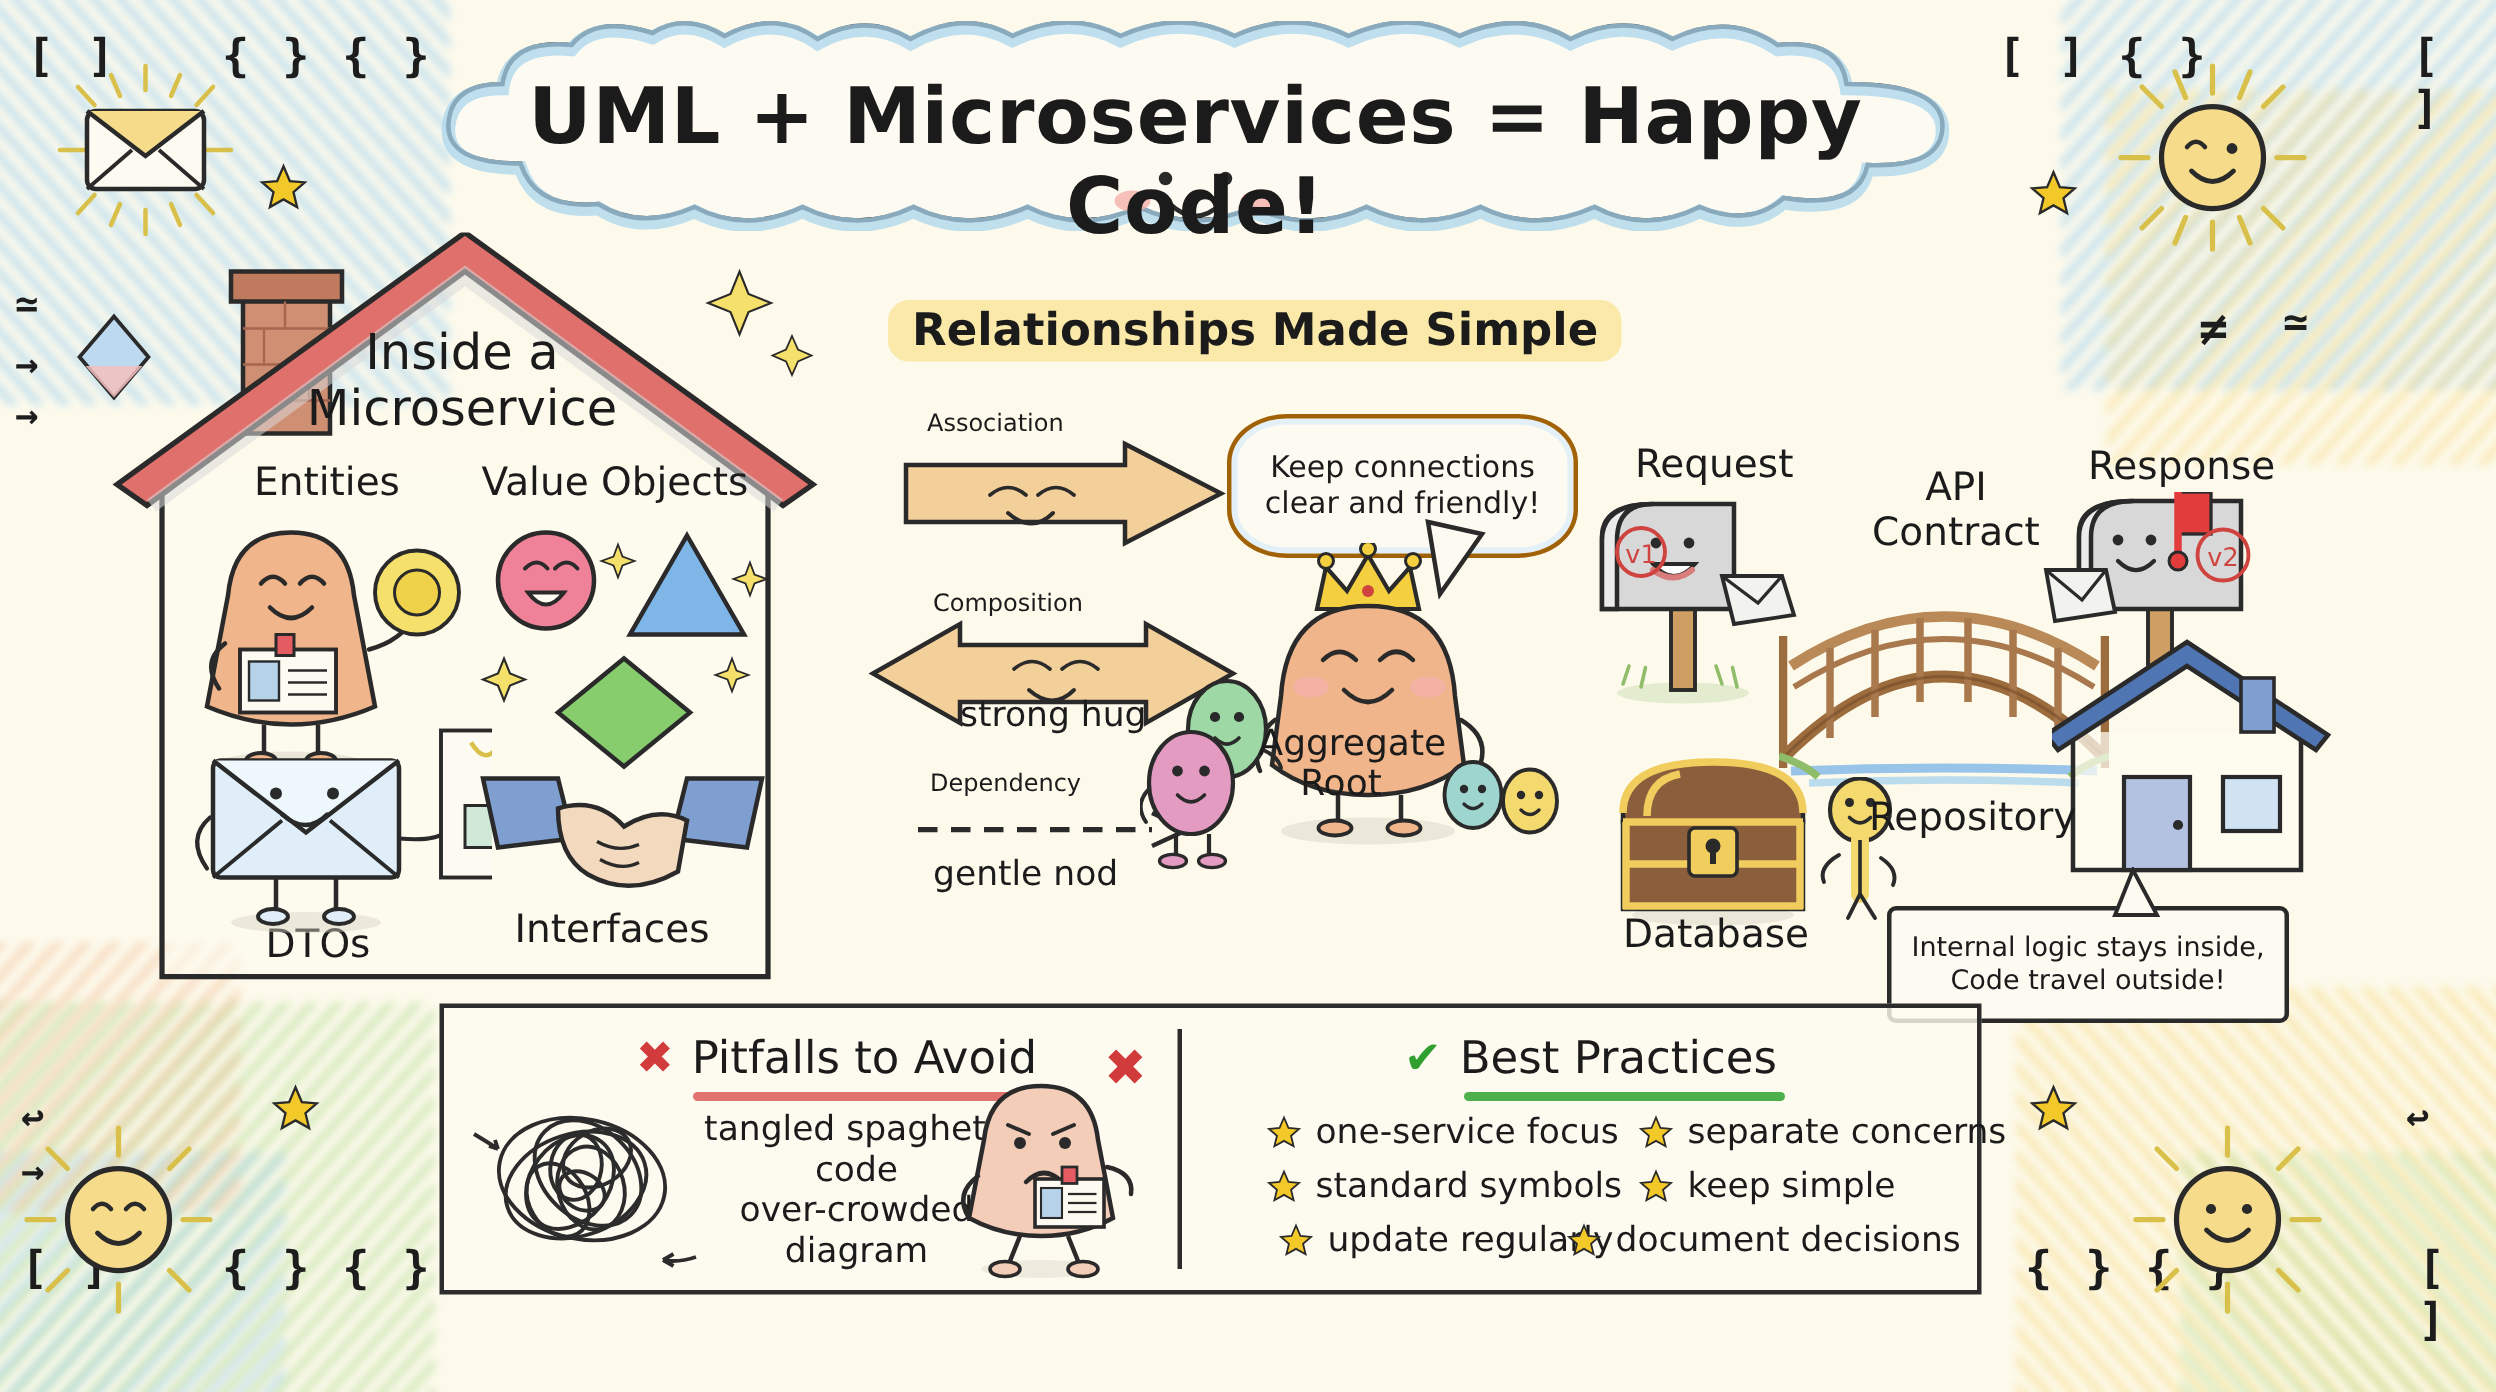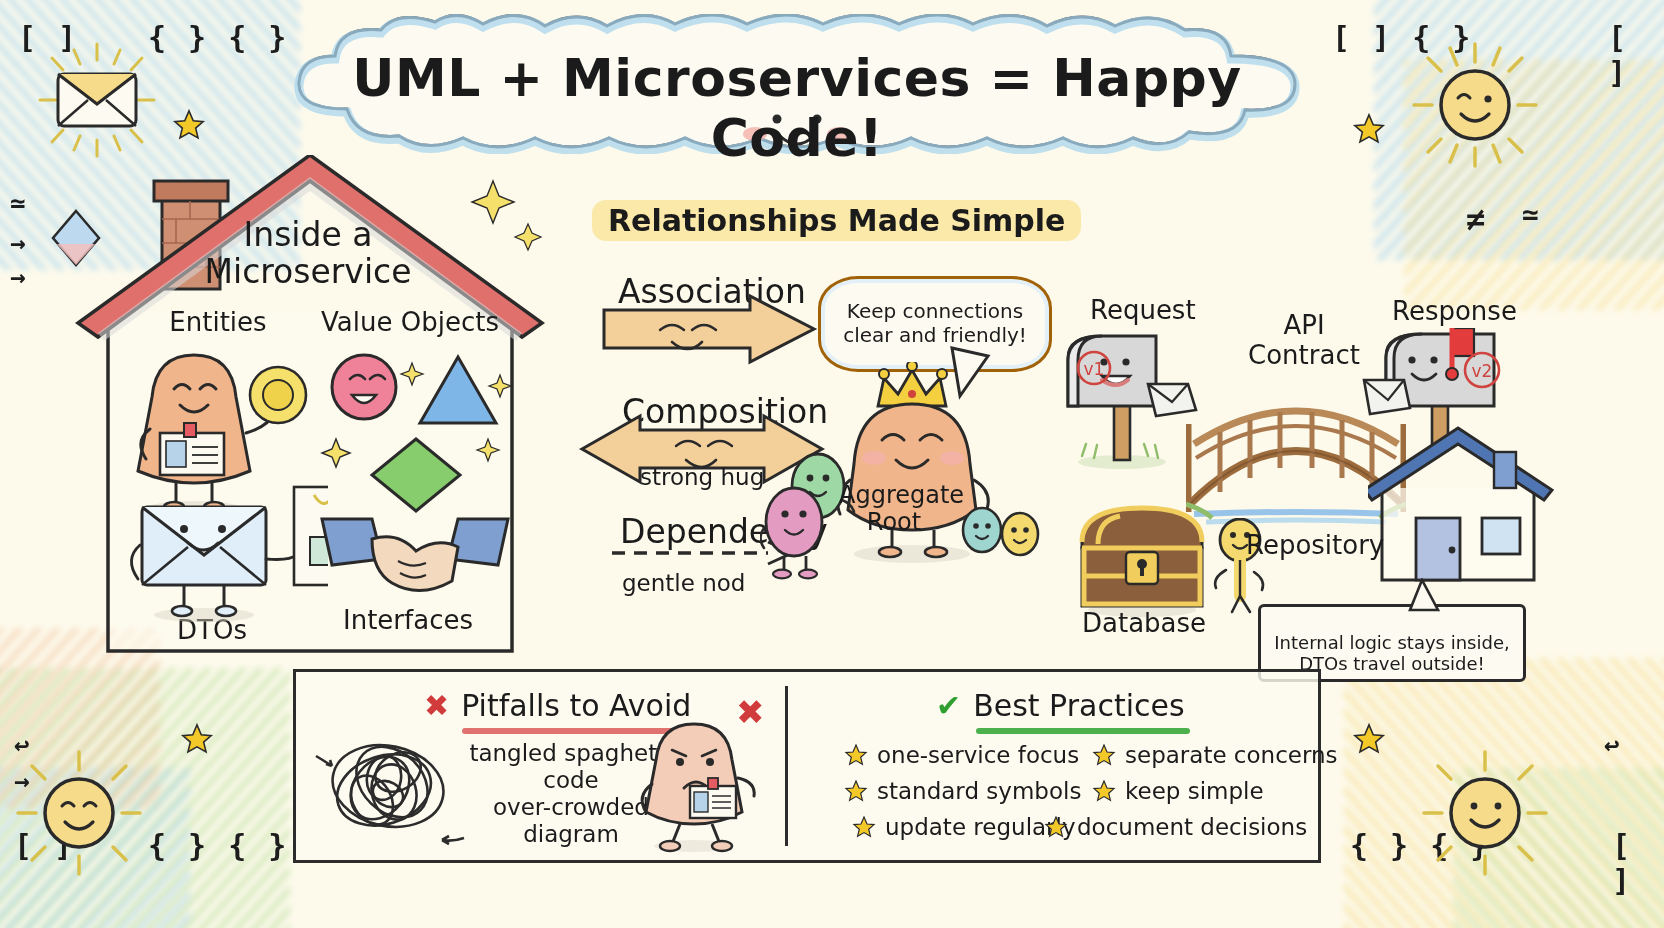--- a/index.html
+++ b/index.html
@@ -45,30 +45,30 @@
       padding:3px 16px;border-radius:14px;background:#fae9a8;}
   .plain{position:absolute;color:#1b1b1b;white-space:nowrap;}
 
   
   #house{position:absolute;left:70px;top:155px;width:480px;height:500px;}
   .hlabel{position:absolute;font-size:26px;color:#1b1b1b;white-space:nowrap;text-align:center;}
   .htitle{position:absolute;font-size:33px;color:#1b1b1b;text-align:center;
      line-height:1.12;width:320px;}
 
   
-  .arrowlabel{position:absolute;font-size:33px;color:#1b1b1b;white-space:nowrap;}
+  .arrowlabel{position:absolute;font-size:16px;color:#1b1b1b;white-space:nowrap;}
   .sublabel{position:absolute;font-size:23px;color:#1b1b1b;white-space:nowrap;}
 
   
   .bub{position:absolute;background:#fdfbf1;border:3px solid #a16207;
        border-radius:40px/32px;box-shadow:0 0 0 4px #e3f0f8 inset;
        display:flex;align-items:center;justify-content:center;text-align:center;
        color:#1b1b1b;line-height:1.18;}
   .bub2{position:absolute;background:#fdfbf1;border:3px solid #2a2a2a;
-       border-radius:6px;display:flex;align-items:center;justify-content:flex-end;
+       border-radius:6px;display:flex;align-items:center;justify-content:center;
        text-align:center;color:#1b1b1b;line-height:1.2;}
 
   
   #bottom{position:absolute;left:293px;top:669px;width:1022px;height:188px;
      border:3px solid #2c2c2c;background:rgba(253,251,240,.82);}
   .divider{position:absolute;left:489px;top:14px;width:0;height:160px;border-left:3px solid #2c2c2c;}
   .sechead{position:absolute;font-size:30px;color:#1b1b1b;white-space:nowrap;}
   .underline{position:absolute;height:6px;border-radius:3px;}
   .item{position:absolute;font-size:23px;color:#1b1b1b;white-space:nowrap;
         display:flex;align-items:center;gap:9px;}
@@ -516,21 +516,21 @@
     <path d="M32 42 L32 78" stroke="#f4d96f" stroke-width="12" stroke-linecap="round"></path>
     <path d="M32 42 L32 78" stroke="#2a2a2a" stroke-width="2.4" fill="none"></path>
     <path d="M32 78 L24 94M32 78 L42 94" stroke="#2a2a2a" stroke-width="2.6" stroke-linecap="round"></path>
     <path d="M18 52 q-14 8 -10 18" stroke="#2a2a2a" stroke-width="2.6" fill="none" stroke-linecap="round"></path>
     <path d="M46 54 q12 8 8 18" stroke="#2a2a2a" stroke-width="2.6" fill="none" stroke-linecap="round"></path>
   </svg>
   <div class="plain" style="left:1246px;top:530px;font-size:26px;">Repository</div>
 
   <div class="bub2" style="left:1258px;top:604px;width:242px;height:64px;font-size:18px;flex-direction:column;padding:4px 10px;">
     <span>Internal logic stays inside,</span>
-    <span>DTOs travel outside!</span>
+    <span>Code travel outside!</span>
   </div>
   <svg style="position:absolute;left:1402px;top:578px;" width="44" height="34" viewBox="0 0 44 34">
     <path d="M20 2 L8 32 L36 32 Z" fill="#fdfbf1" stroke="#2a2a2a" stroke-width="2.6"></path>
   </svg>
 
   <div id="bottom">
     <div class="divider"></div>
 
     <div class="sechead" style="left:128px;top:16px;display:flex;align-items:center;gap:12px;">
       <span class="xmark" style="font-size:30px;">✖</span>

